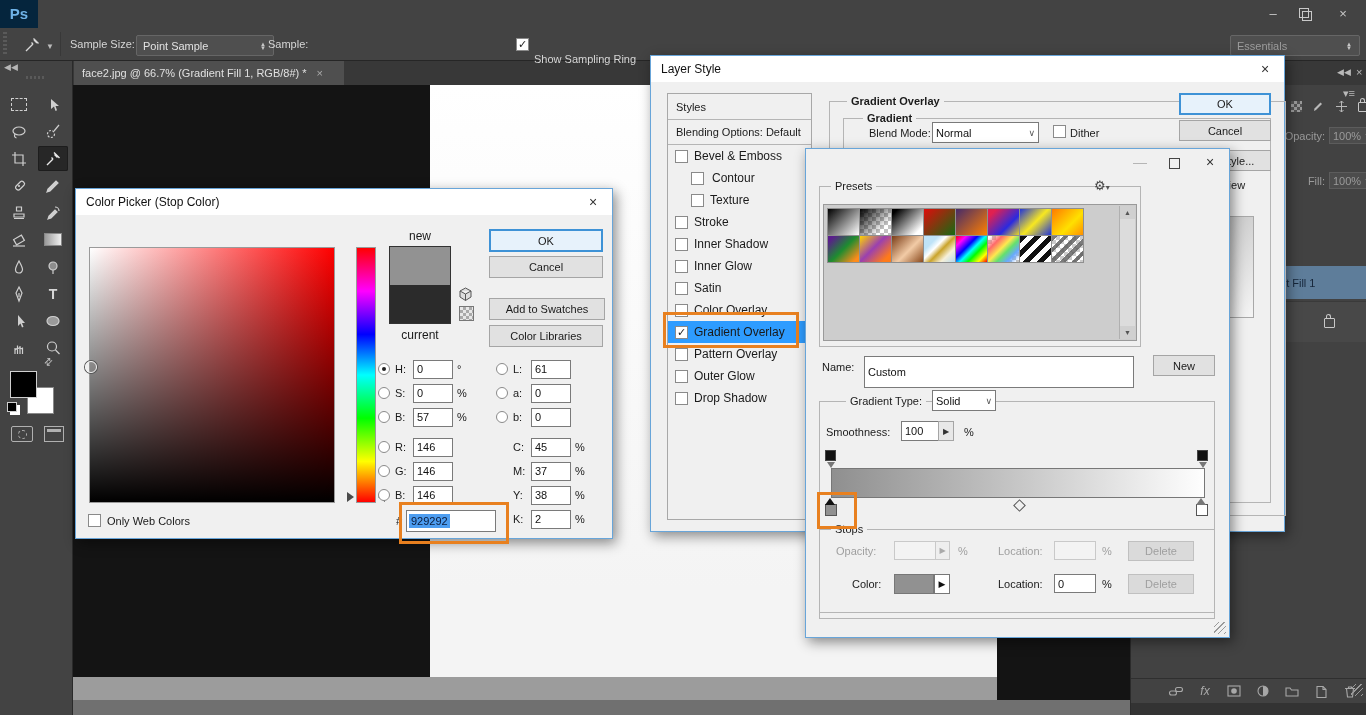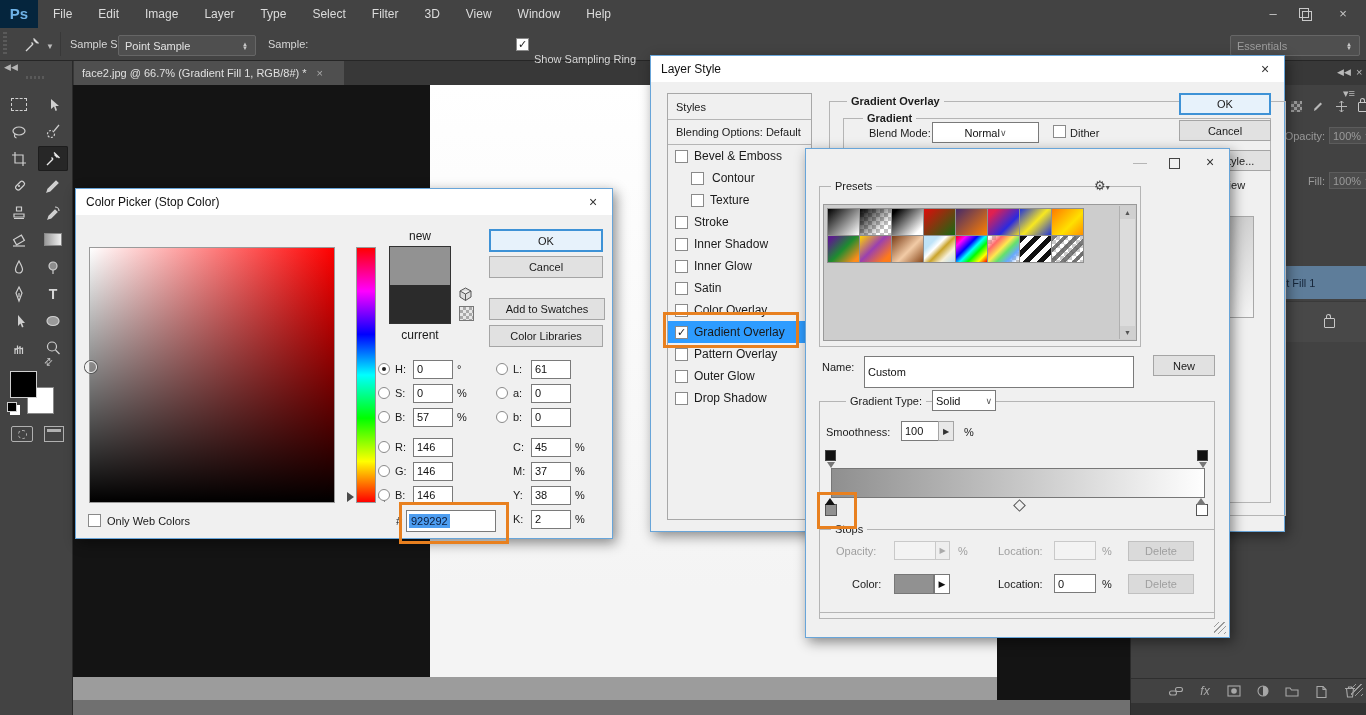--- a/index.html
+++ b/index.html
@@ -85,52 +85,39 @@
   .fico{width:22px;height:18px;display:flex;align-items:center;justify-content:center;color:#a8a8a8}
   .fico svg{stroke:#a8a8a8;fill:none;stroke-width:1.1}
   .grip{position:absolute;width:12px;height:12px;
         background:repeating-linear-gradient(135deg,transparent 0 3px,#9a9a9a 3px 4px)}
 </style>
 </head>
 <body>
 
 <div class="menubar">
   <div class="pslogo">Ps</div>
-  <div id="menu-items">
-      <span class="mi">File</span>
-      <span class="mi">Edit</span>
-      <span class="mi">Image</span>
-      <span class="mi">Layer</span>
-      <span class="mi">Type</span>
-      <span class="mi">Select</span>
-      <span class="mi">Filter</span>
-      <span class="mi">3D</span>
-      <span class="mi">View</span>
-      <span class="mi">Window</span>
-      <span class="mi">Help</span>
-    </div>
   <div class="winctl" style="left:1258px">–</div>
   <div class="winctl restore" style="left:1290px">
       <i></i>
       <b></b>
     </div>
   <div class="winctl" style="left:1328px">×</div>
 </div>
 
 <div class="optbar">
   <div class="optgrip"></div>
   <div class="abs" style="left:24px;top:8px">
     <svg width="17" height="17" viewBox="0 0 17 17">
         <path d="M2 15 l7-7 M9 8 l-1.5-1.5 M10 4 l3 3 M9.5 2.5 l5 5" stroke="#d8d8d8" fill="none" stroke-width="1.4"></path>
       </svg>
   </div>
   <div class="abs" style="left:46px;top:14px;color:#bbb;font-size:8px">▼</div>
   <div class="vsep" style="left:60px"></div>
   <div class="olbl" style="left:70px">Sample Size:</div>
-  <div class="dsel" style="left:118px;width:124px">
+  <div class="dsel" style="left:136px;width:124px">
     <span>Point Sample</span>
     <span class="updn">▲<br>▼</span>
   </div>
   <div class="olbl" style="left:268px">Sample:</div>
   <span class="cb checked abs" style="left:516px;top:10px"></span>
   <div class="olbl" style="left:534px">Show Sampling Ring</div>
   <div class="dsel" style="left:1230px;width:116px;color:#9e9e9e">
     <span>Essentials</span>
     <span class="updn">▲<br>▼</span>
   </div>
@@ -522,21 +509,21 @@
         </div>
       </div>
   </div>
   <div class="annot" style="left:12px;top:256px;width:130px;height:30px"></div>
 
   <div class="grp" style="left:178px;top:45px;width:457px;height:415px"></div>
   <div class="leg b" style="left:196px;top:39px">Gradient Overlay</div>
   <div class="grp" style="left:192px;top:62px;width:428px;height:385px"></div>
   <div class="leg b" style="left:212px;top:56px">Gradient</div>
   <div class="lbl" style="left:218px;top:71px">Blend Mode:</div>
-  <div class="inp" style="left:281px;top:66px;width:107px;height:21px;justify-content:center">
+  <div class="inp" style="left:281px;top:66px;width:107px;height:21px;justify-content:space-between">
     <span>Normal</span>
     <span style="color:#555;font-size:9px">∨</span>
   </div>
   <span class="cb abs" style="left:402px;top:69px"></span>
   <div class="lbl" style="left:419px;top:71px">Dither</div>
 
   <div class="btn focused" style="left:528px;top:37px;width:92px;height:22px">OK</div>
   <div class="btn" style="left:528px;top:64px;width:92px;height:21px">Cancel</div>
   <div class="btn" style="left:528px;top:94px;width:92px;height:21px">New Style...</div>
   <span class="cb checked abs" style="left:538px;top:121px"></span>

